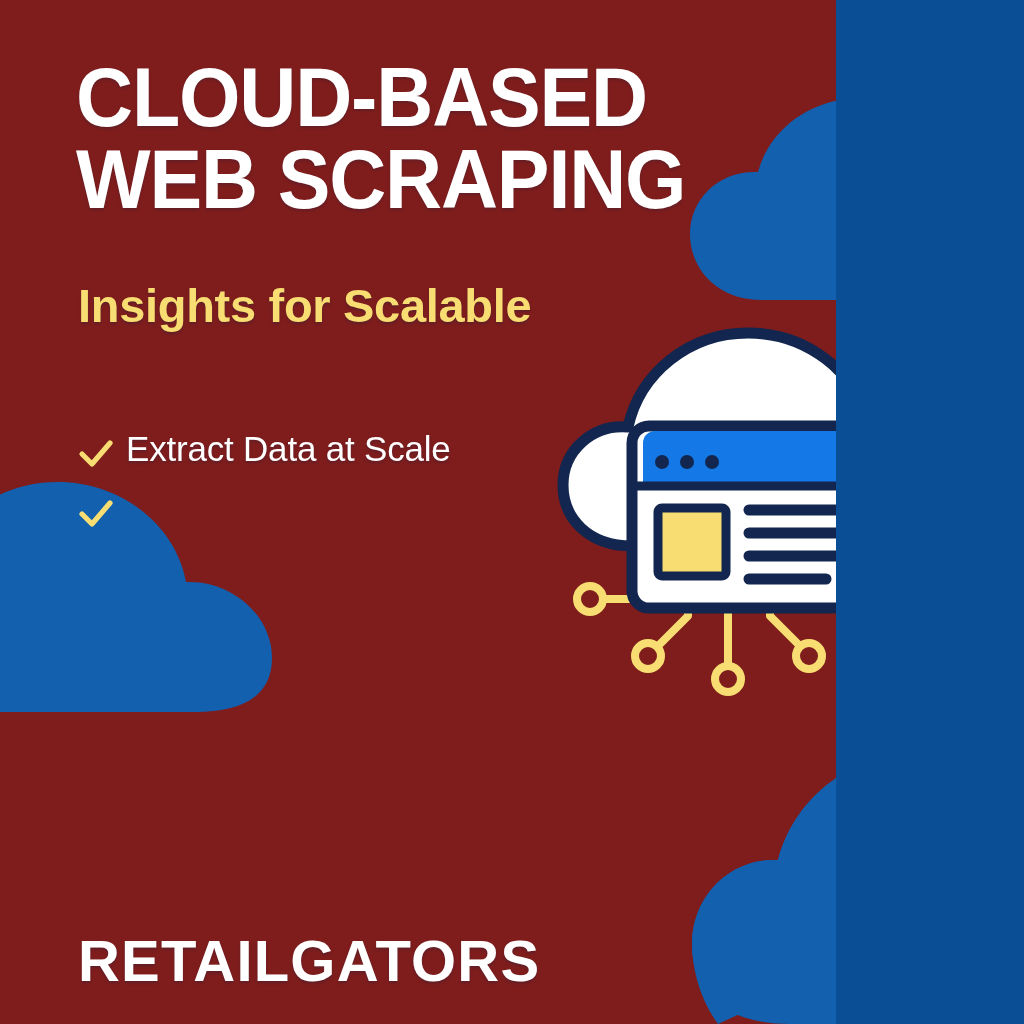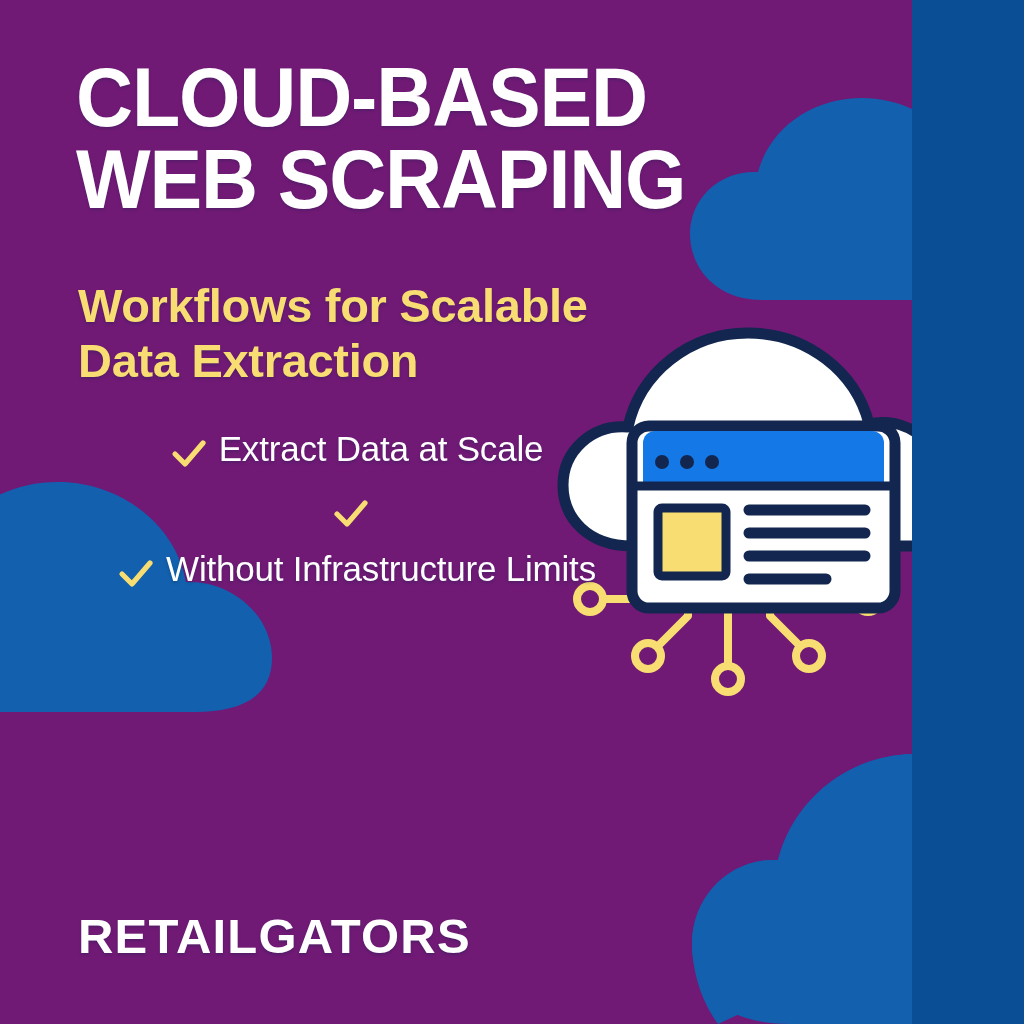--- a/index.html
+++ b/index.html
@@ -2,24 +2,24 @@
 <html><head>
 <meta charset="utf-8">
 <style>
   html, body {
     margin: 0;
     padding: 0;
     background: #0a4f96;
   }
   #poster {
     position: relative;
-    width: 912px;
+    width: 836px;
     height: 1024px;
     overflow: hidden;
-    background: #701a75;
+    background: #7f1d1d;
     font-family: "Liberation Sans", sans-serif;
     -webkit-font-smoothing: antialiased;
   }
 
   
   .bg-layer {
     position: absolute;
     inset: 0;
     width: 1024px;
     height: 1024px;
@@ -68,21 +68,20 @@
     position: absolute;
     left: 76px;
     top: 428px;
     width: 560px;
     z-index: 5;
   }
   .bullet-row {
     display: flex;
     align-items: flex-start;
     margin-bottom: 14px;
-    justify-content: center;
   }
   .check-icon {
     flex: 0 0 auto;
     width: 40px;
     height: 40px;
     margin-top: 6px;
     margin-right: 10px;
   }
   .bullet-text {
     color: #ffffff;
@@ -91,23 +90,23 @@
     line-height: 1.18;
     letter-spacing: -0.2px;
     text-shadow: 0 2px 3px rgba(3,36,70,0.25);
     max-width: 470px;
   }
 
   
   .brand {
     position: absolute;
     left: 78px;
-    top: 908px;
+    top: 927px;
     color: #ffffff;
-    font-size: 49px;
+    font-size: 58px;
     font-weight: 700;
     letter-spacing: 1.2px;
     z-index: 5;
     text-shadow: 0 2px 3px rgba(3,36,70,0.25);
   }
 
   
   .hero {
     position: absolute;
     left: 548px;
@@ -142,46 +141,39 @@
 
     <path fill="#1260ae" opacity="0.6" d="M1150 950 L1024 950 L1024 1024 L1150 1024 Z"></path>
   </svg>
 
   <div class="headline">
     <div class="headline-line">CLOUD-BASED</div>
     <div class="headline-line">WEB SCRAPING</div>
   </div>
 
   <div class="subhead">
-    <div class="subhead-line">Workflows for Scalable</div>
-    <div class="subhead-line">Data Extraction</div>
+    <div class="subhead-line">Insights for Scalable</div>
   </div>
 
   <div class="bullets">
 
     <div class="bullet-row">
       <svg class="check-icon" viewBox="0 0 40 40">
         <path d="M6 20 L16 30 L34 9" fill="none" stroke="#f7dd72" stroke-width="5.2" stroke-linecap="round" stroke-linejoin="round"></path>
       </svg>
       <div class="bullet-text">Extract Data at Scale</div>
     </div>
 
 
     <div class="bullet-row">
       <svg class="check-icon" viewBox="0 0 40 40">
         <path d="M6 20 L16 30 L34 9" fill="none" stroke="#f7dd72" stroke-width="5.2" stroke-linecap="round" stroke-linejoin="round"></path>
       </svg>
     </div>
 
-    <div class="bullet-row">
-      <svg class="check-icon" viewBox="0 0 40 40">
-        <path d="M6 20 L16 30 L34 9" fill="none" stroke="#f7dd72" stroke-width="5.2" stroke-linecap="round" stroke-linejoin="round"></path>
-      </svg>
-      <div class="bullet-text">Without Infrastructure Limits</div>
-    </div>
 
   </div>
 
   <svg class="hero" viewBox="0 0 430 436">
 
     <g fill="none" stroke="#f7dd72" stroke-width="8" stroke-linecap="round" stroke-linejoin="round">
 
       <path d="M100 243 L100 303 L56 303"></path>
 
       <path d="M140 243 L140 320 L112 348"></path>

